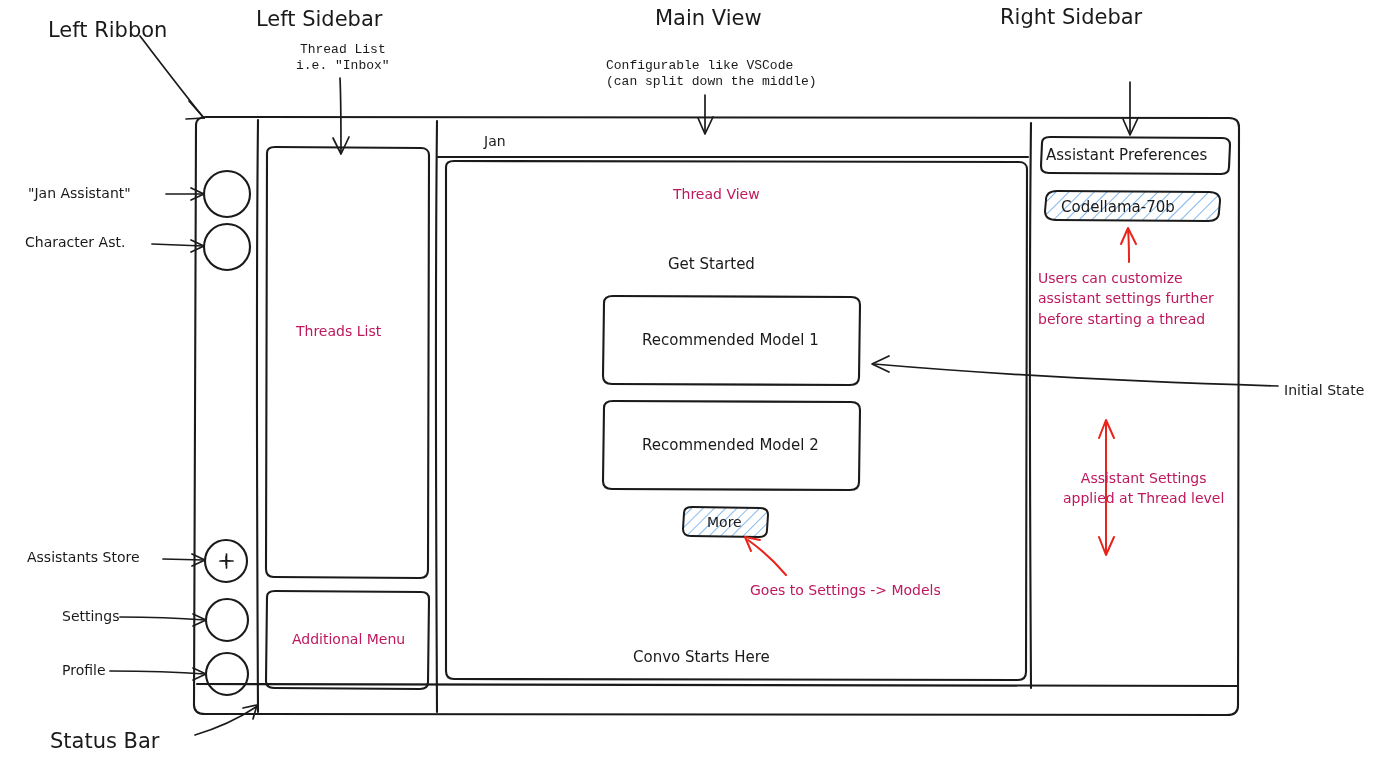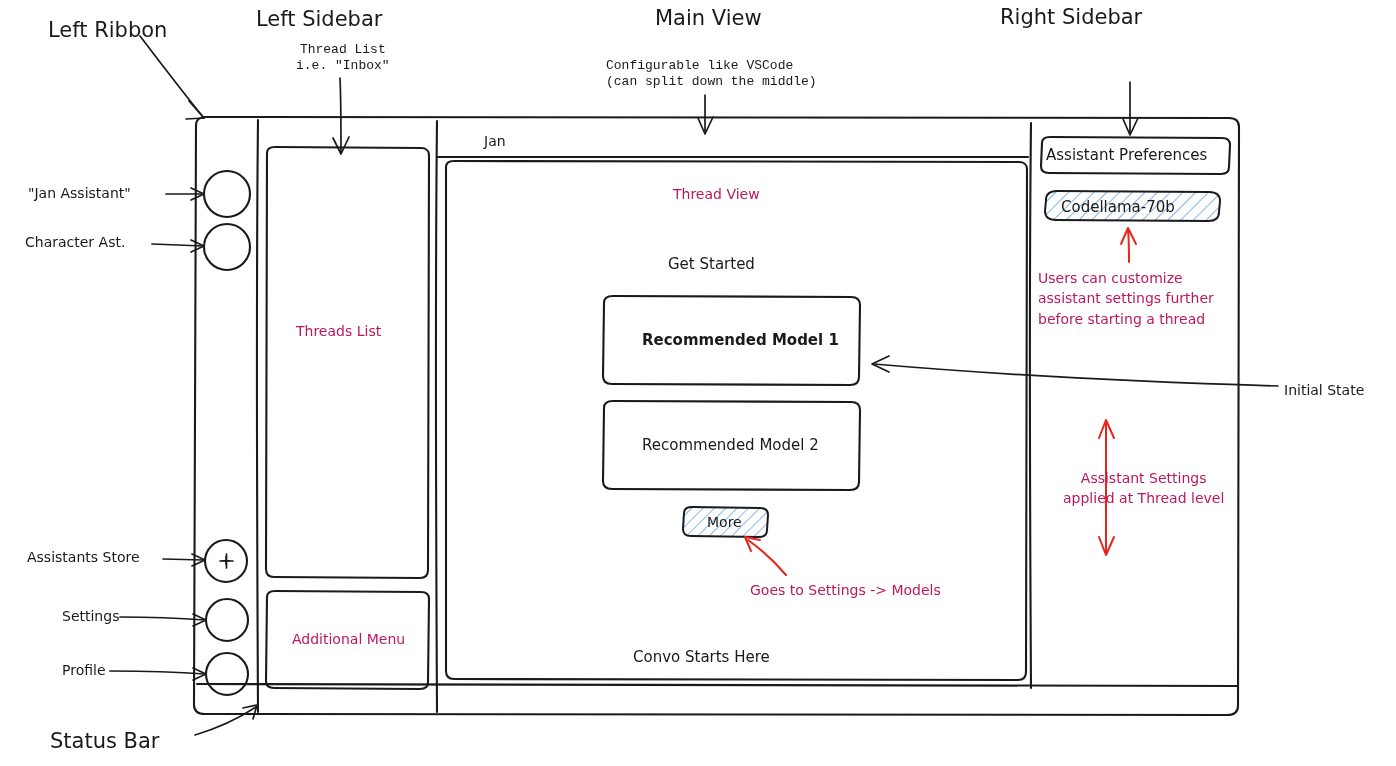--- a/index.html
+++ b/index.html
@@ -152,21 +152,21 @@
 
   <div class="lbl black t-md" style="left:484px;top:133px;">Jan</div>
 
   <div class="lbl black t-md" style="left:220px;top:552px;">+</div>
 
   <div class="lbl red t-md" style="left:296px;top:323px;">Threads List</div>
   <div class="lbl red t-md" style="left:292px;top:631px;">Additional Menu</div>
 
   <div class="lbl red t-md" style="left:673px;top:186px;">Thread View</div>
   <div class="lbl black t-mid" style="left:668px;top:255px;">Get Started</div>
-  <div class="lbl black t-mid" style="left:642px;top:331px;font-weight:bold;">Recommended Model 1</div>
+  <div class="lbl black t-mid" style="left:642px;top:331px;">Recommended Model 1</div>
   <div class="lbl black t-mid" style="left:642px;top:436px;">Recommended Model 2</div>
   <div class="lbl black t-md" style="left:707px;top:514px;">More</div>
   <div class="lbl black t-mid" style="left:633px;top:648px;">Convo Starts Here</div>
 
   <div class="lbl black t-mid" style="left:1046px;top:146px;">Assistant Preferences</div>
   <div class="lbl black t-mid" style="left:1061px;top:198px;">Codellama-70b</div>
 
 </div>
 
 </body></html>

